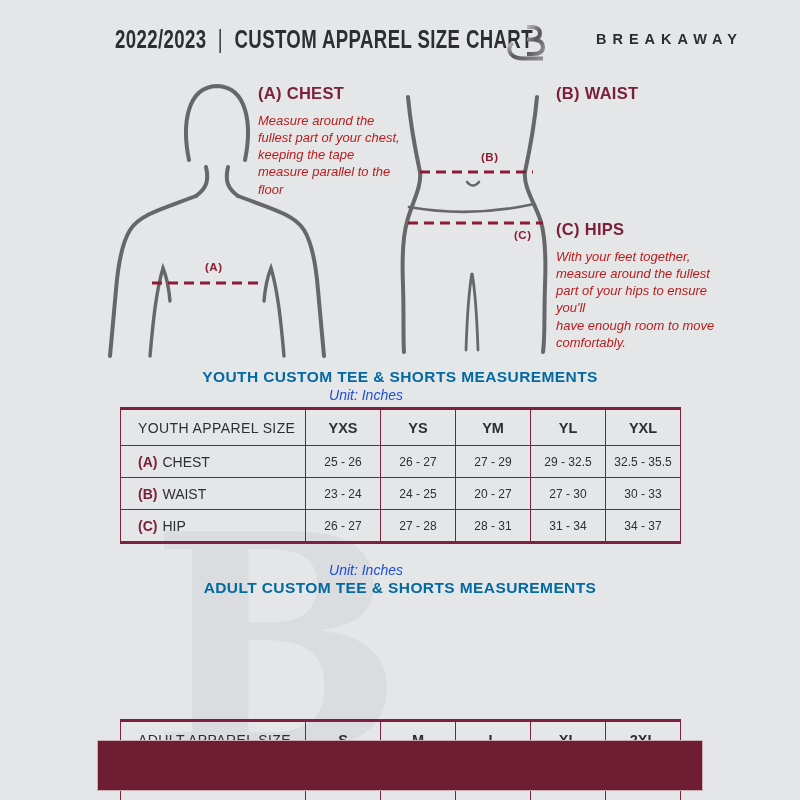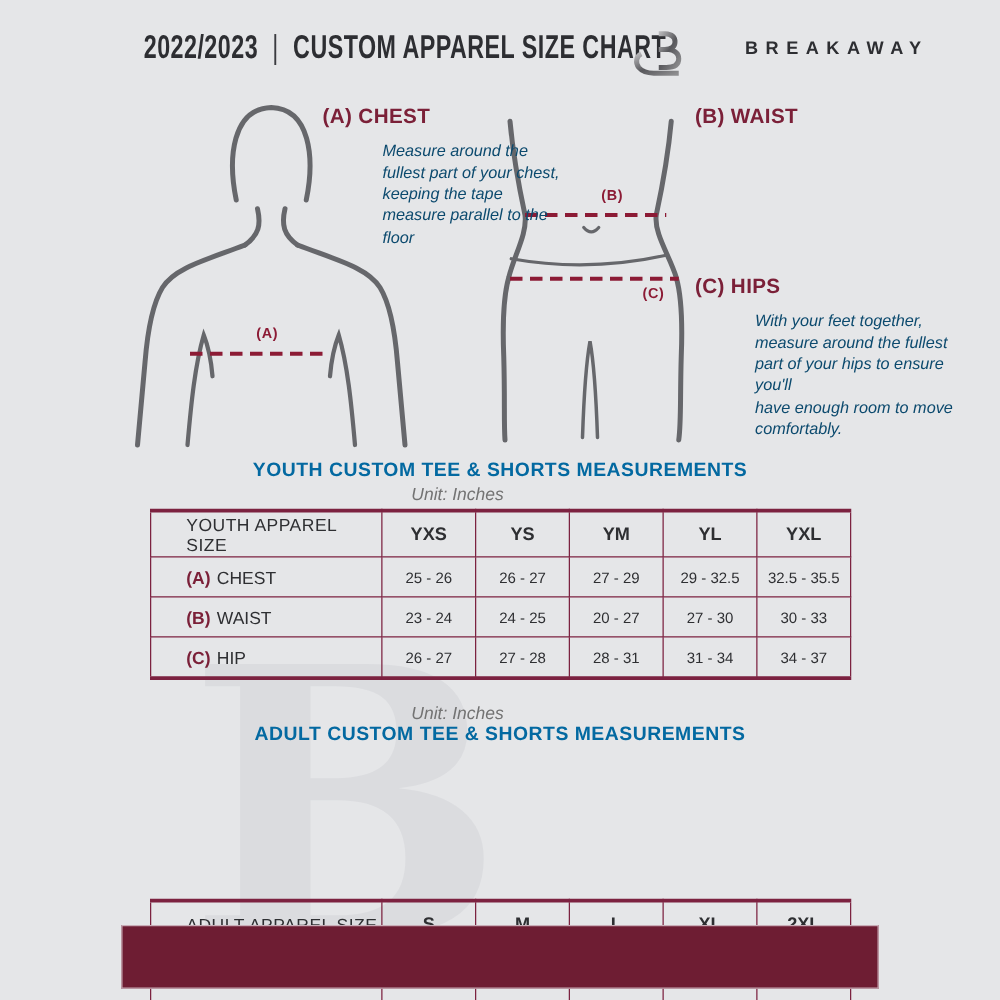--- a/index.html
+++ b/index.html
@@ -23,52 +23,51 @@
     left:556px;top:31px;
     font-weight:700;font-size:14.5px;letter-spacing:6px;color:#2d2e32;white-space:nowrap;margin-left:40px;
   }
   .logo{left:502px;top:16px;}
 
   
   .guide-h{
     font-weight:800;font-size:16.5px;color:#7b2038;letter-spacing:0.3px;white-space:nowrap;
   }
   .guide-p{
-    font-style:italic;font-size:13px;line-height:1.32;color:#0c4a6e;font-weight:500;
+    font-style:italic;font-size:13px;line-height:1.32;color:#b91c1c;font-weight:500;
     white-space:pre-line;
-    margin-left:48px;
   }
   .marker{
     font-weight:800;font-size:11.5px;color:#8c1b35;letter-spacing:0.5px;
   }
 
   
   .tbl-title{
     left:0;top:0;width:800px;text-align:center;
     font-weight:700;font-size:15.5px;color:#0369a1;letter-spacing:0.4px;
   }
   .tbl-unit{
     left:0;top:0;width:732px;text-align:center;
-    font-style:italic;font-size:14px;color:#737373;
+    font-style:italic;font-size:14px;color:#1d4ed8;
   }
   table.size{
     border-collapse:collapse;table-layout:fixed;width:560px;background:transparent;
     position:relative;z-index:2;
   }
   table.size td{
     border:1.5px solid #7c2240;
     text-align:center;vertical-align:middle;
     font-size:12px;color:#2e2f32;
     padding:0;
   }
   table.size{border-top:3px solid #7c2240;border-bottom:3px solid #7c2240;}
   table.size tr.hd td{height:35px;font-weight:700;font-size:14.5px;}
   table.size tr.dr td{height:31px;}
   table.size td.lbl{
-    text-align:left;padding-left:28px;font-size:14px;
+    text-align:left;padding-left:17px;font-size:14px;
   }
   table.size tr.hd td.lbl{font-weight:400;letter-spacing:0.4px;font-size:14px;}
   .mk{font-weight:800;color:#7b2038;margin-right:5px;}
 
   
   svg.figs{left:0;top:0;}
 
   
   .watermark{
     left:150px;top:528px;

